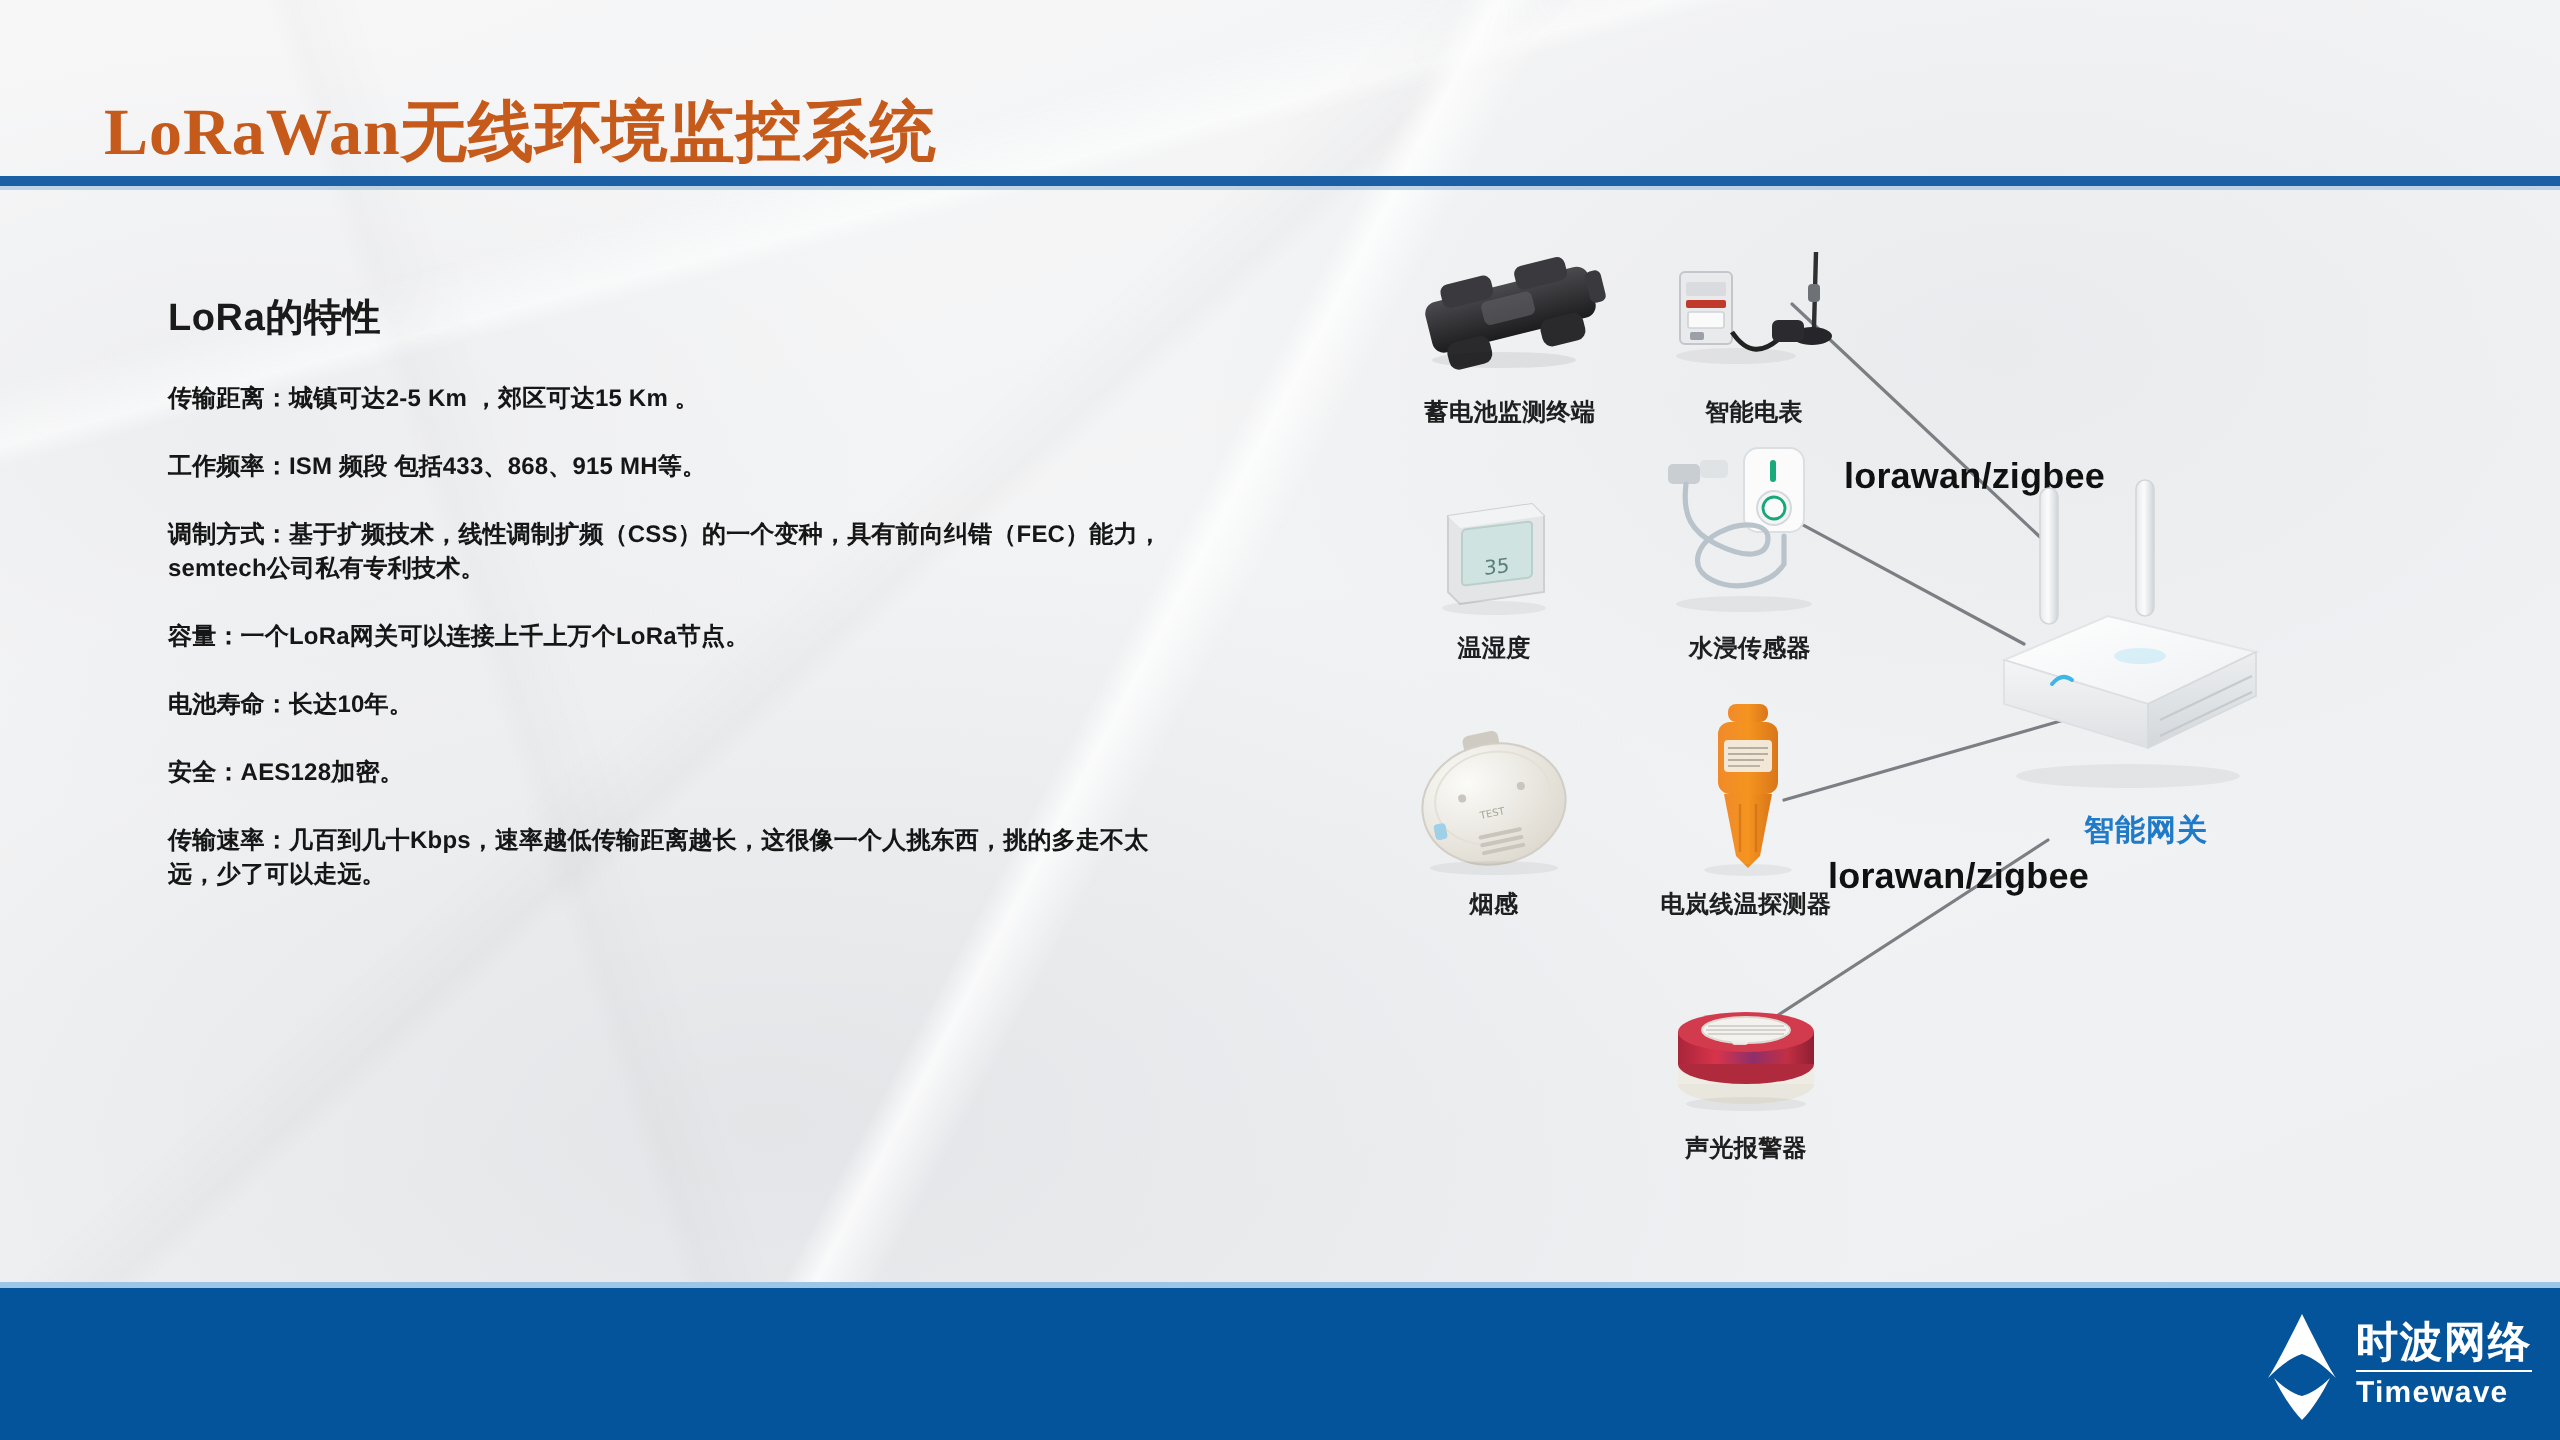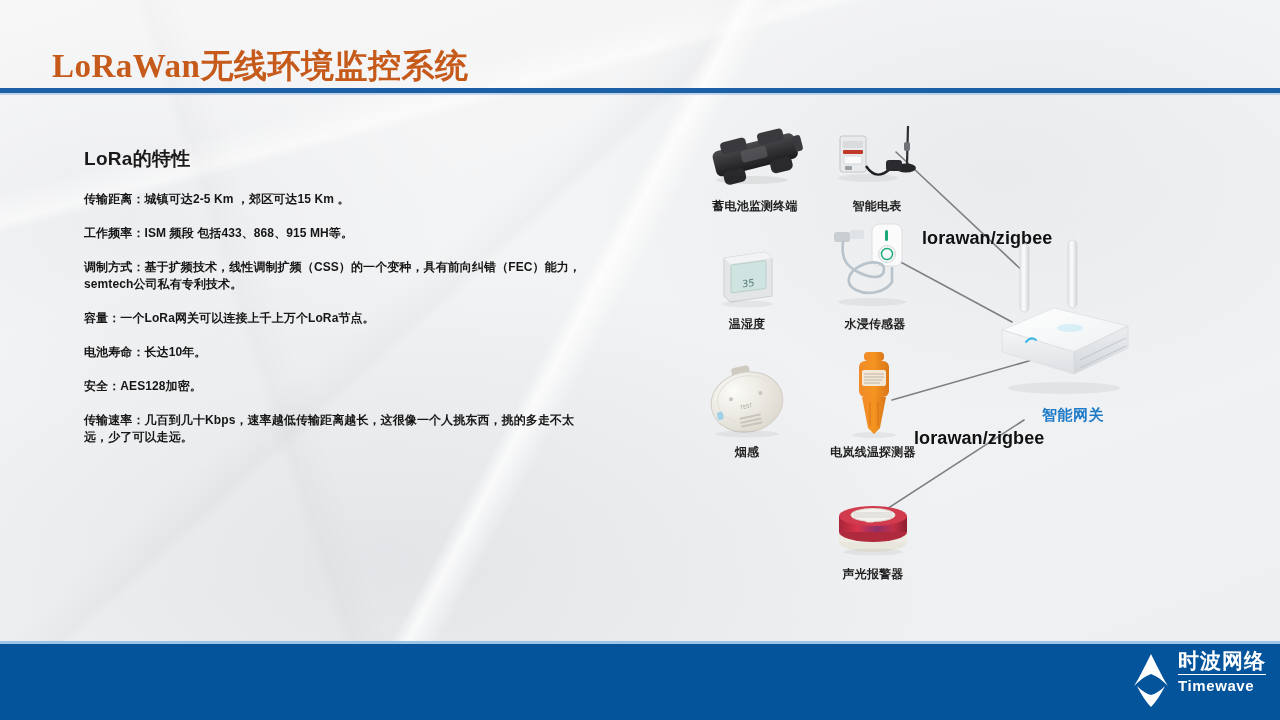--- a/index.html
+++ b/index.html
@@ -173,21 +173,21 @@
     height: 3px;
     background: #9CC5E6;
     z-index: 6;
   }
   #logo {
     position: absolute;
     right: 14px;
     top: 650px;
     height: 64px;
     display: flex;
-    align-items: flex-start;
+    align-items: center;
     z-index: 7;
   }
   #logo .mark { width: 40px; height: 58px; }
   #logo .words {
     margin-left: 7px;
     color: #ffffff;
     line-height: 1;
   }
   #logo .cn {
     font-size: 21px;

